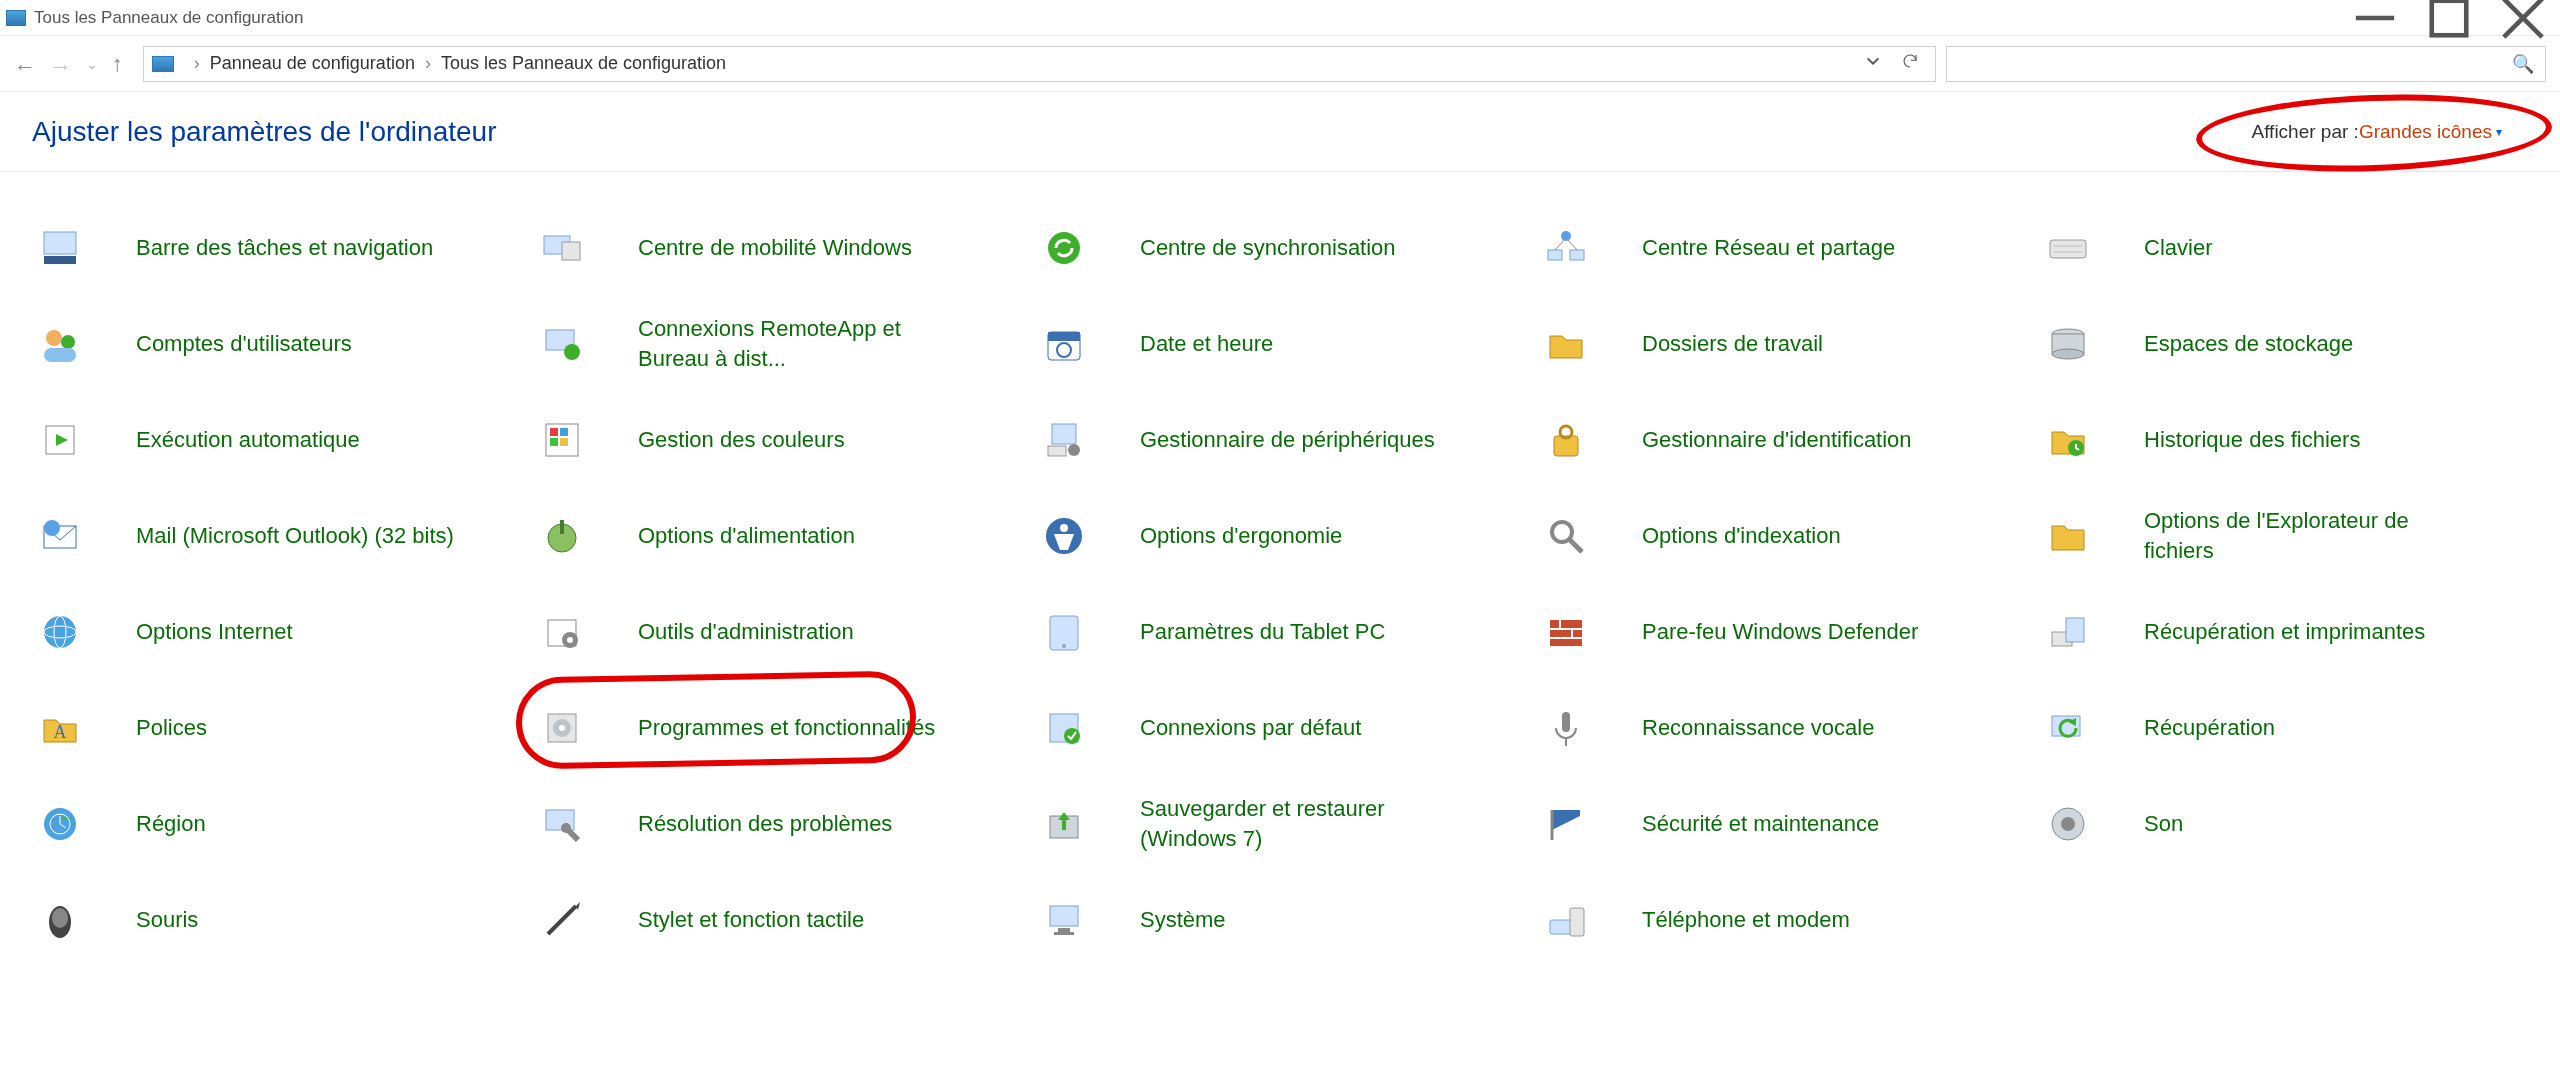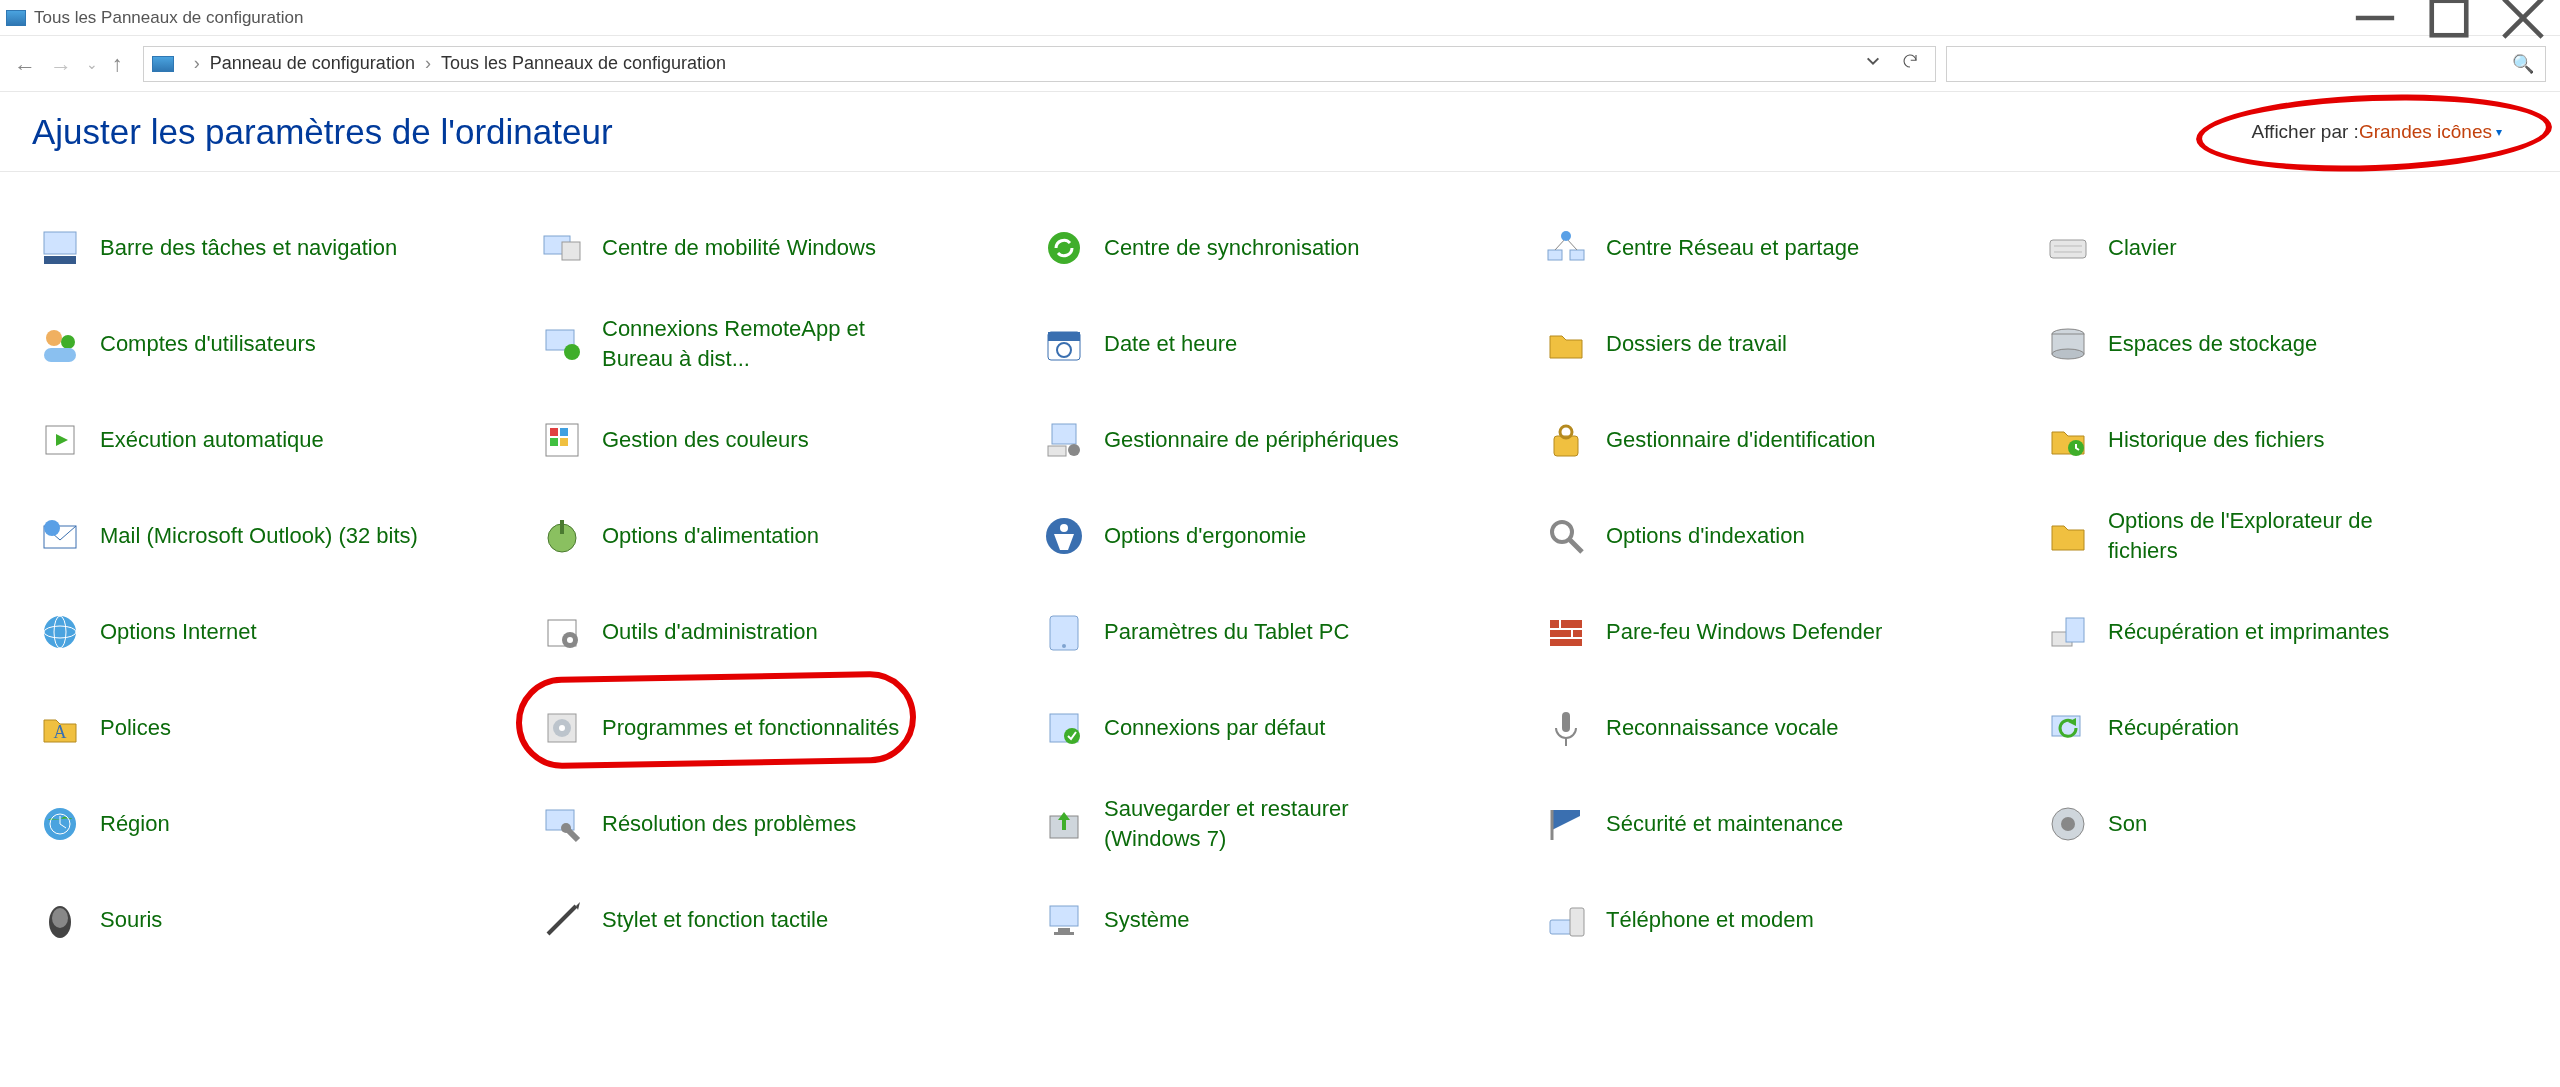--- a/index.html
+++ b/index.html
@@ -21,31 +21,31 @@
   .addrbar .mini { width:22px; height:16px; background:linear-gradient(#4aa3df,#2f77b3); border:1px solid #2f77b3; margin-right:10px; }
   .addrbar .sep { color:#888; margin:0 10px; }
   .addr-end { display:flex; align-items:center; gap:20px; margin-left:auto; padding-right:8px;}
   .addr-chevron svg, .addr-refresh svg { stroke:#555; fill:none; stroke-width:1.5; }
   .searchbox { width:600px; height:36px; border:1px solid #d0d0d0; padding:0 10px; color:#999; display:flex; align-items:center; background:#fff;}
   .searchbox input { border:none; outline:none; flex:1; font-size:18px; }
   .searchbox .mag { color:#444; font-size:18px; margin-left:auto; }
 
   
   .header-row { display:flex; align-items:center; height:80px; padding:0 32px; border-bottom:1px solid #e8e8e8; }
-  .header-row .heading { color:#003a9b; font-size:35px; font-weight:400; }
+  .header-row .heading { color:#003a9b; font-size:28px; font-weight:400; }
   .viewby { margin-left:auto; font-size:19px; color:#333; display:flex; align-items:center; gap:0; position:relative; padding:6px 26px; }
   .viewby .val { color:#c2410c; }
   .viewby .tri { color:#0066cc; font-size:12px; margin-left:4px;}
   .circle-annot { position:absolute; left:-30px; top:-20px; right:-24px; bottom:-22px; border:6px solid #e30000; border-radius:50% / 50%; transform:rotate(-2deg); pointer-events:none; }
 
   
   .grid { padding: 40px 30px; display:grid; grid-template-columns: repeat(5, 1fr); column-gap:10px; row-gap:24px; }
   .item { display:flex; align-items:center; gap:16px; padding:4px 6px; cursor:pointer; position:relative; min-height:72px; }
   .item .ico { width:48px; height:48px; flex-shrink:0; display:flex; align-items:center; justify-content:center; }
-  .item .label { color:#0b6b0b; font-size:22px; line-height:1.35; max-width:330px; }
+  .item .label { color:#0b6b0b; font-size:22px; line-height:1.35; max-width:330px;margin-left:36px; }
   .item-annot { position:absolute; left:-16px; top:-18px; width:400px; height:92px; border:6px solid #e30000; border-radius:46px; transform:rotate(-1deg); pointer-events:none; }
 
   
   .ico svg { width:44px; height:44px; }
 </style>
 </head>
 <body>
 
 <div class="titlebar">
   <div class="icon"></div>

